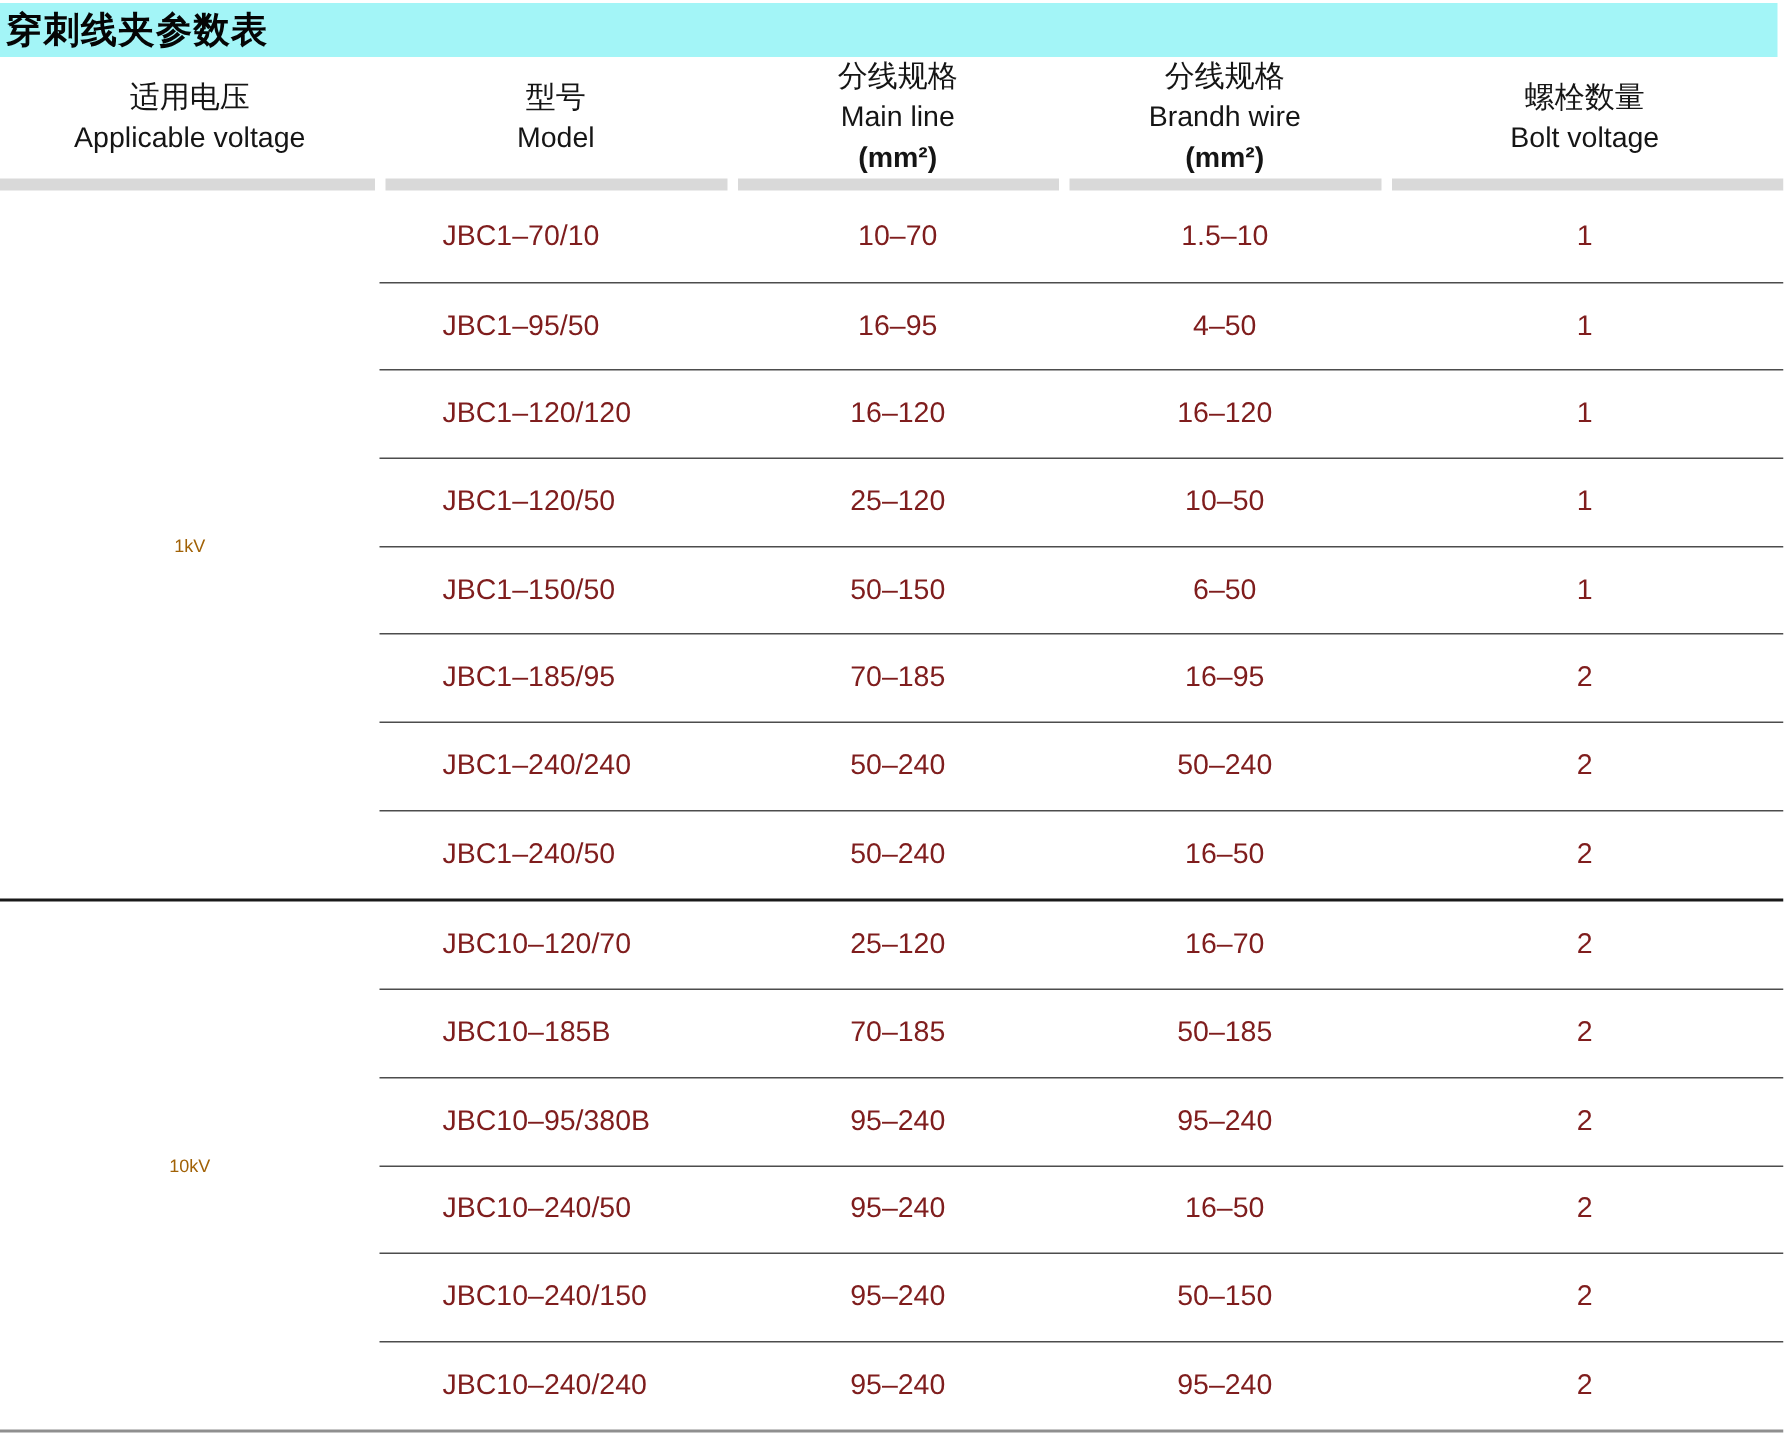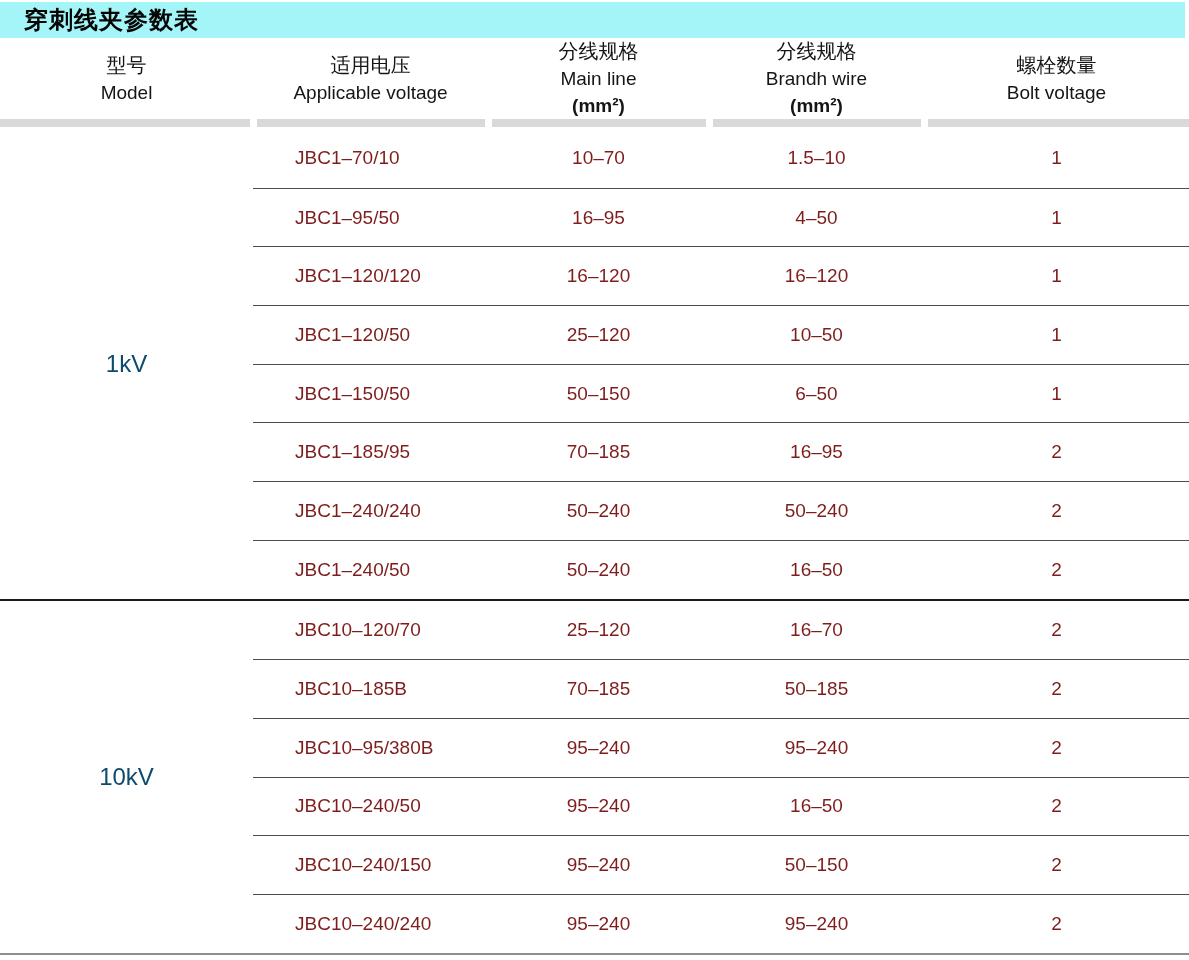--- a/index.html
+++ b/index.html
@@ -18,21 +18,21 @@
     position: relative;
   }
   
   .title-bar {
     margin-top: 2px;
     width: 1185px;
     height: 36px;
     background: var(--accent-cyan, #a3f5f7);
     display: flex;
     align-items: center;
-    padding-left: 24px;
+    padding-left: 4px;
   }
   .title-bar h1 {
     font-size: 24px;
     font-weight: bold;
     color: #050505;
     letter-spacing: 1px;
   }
   
   .thead {
     display: grid;
@@ -68,22 +68,22 @@
     display: flex;
   }
   .group-divider {
     border-top: 2px solid #1a1a1a;
   }
   .voltage-cell {
     width: 253px;
     display: flex;
     align-items: center;
     justify-content: center;
-    font-size: 24px;
-    color: #0c4a6e;
+    font-size: 12px;
+    color: #a16207;
   }
   .rows { flex: 1; }
   .row {
     display: grid;
     grid-template-columns: 235px 221px 215px 265px;
     height: 58.7px;
     align-items: center;
   }
   .row + .row { border-top: 1.5px solid #4d4d4d; }
   .cell {
@@ -102,26 +102,26 @@
 <div class="page">
 
   <header class="title-bar">
     <h1>穿刺线夹参数表</h1>
   </header>
 
   <div class="spec-table">
 
     <div class="thead">
       <div class="th">
+        <div class="th-zh">适用电压</div>
+        <div class="th-en">Applicable voltage</div>
+      </div>
+      <div class="th">
         <div class="th-zh">型号</div>
         <div class="th-en">Model</div>
-      </div>
-      <div class="th">
-        <div class="th-zh">适用电压</div>
-        <div class="th-en">Applicable voltage</div>
       </div>
       <div class="th">
         <div class="th-zh">分线规格</div>
         <div class="th-en">Main line</div>
         <div class="th-unit">(mm²)</div>
       </div>
       <div class="th">
         <div class="th-zh">分线规格</div>
         <div class="th-en">Brandh wire</div>
         <div class="th-unit">(mm²)</div>

